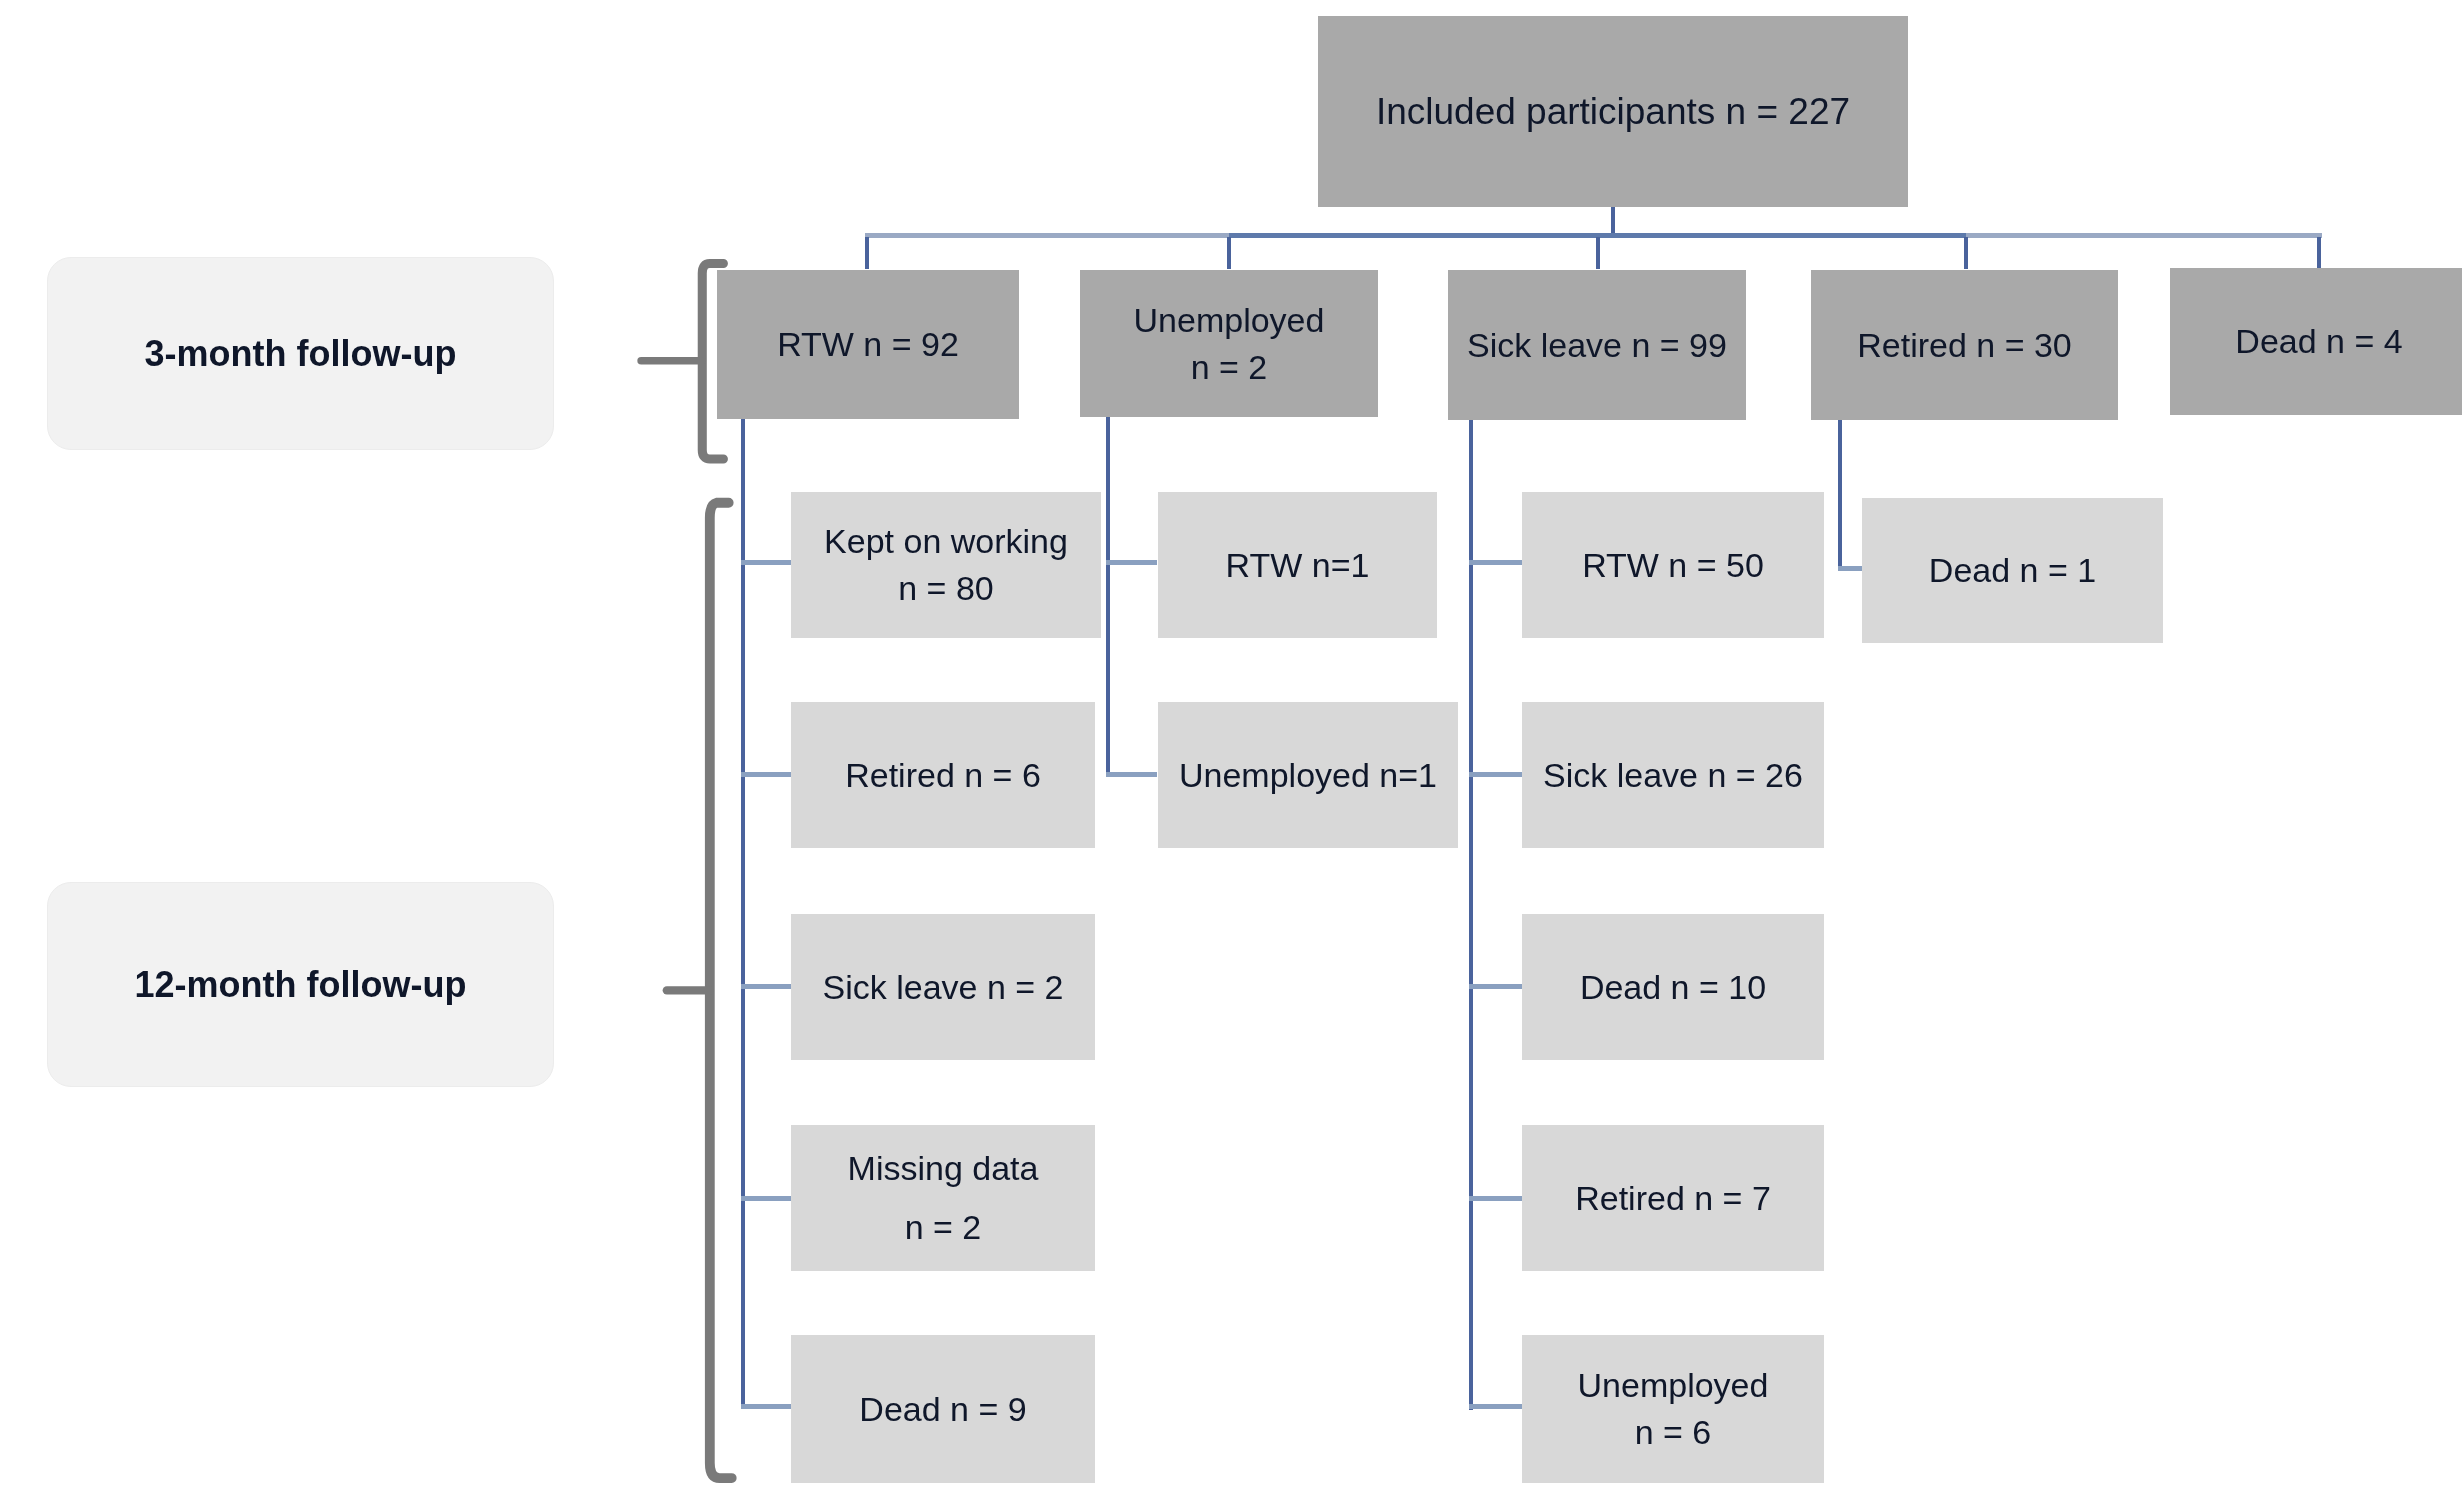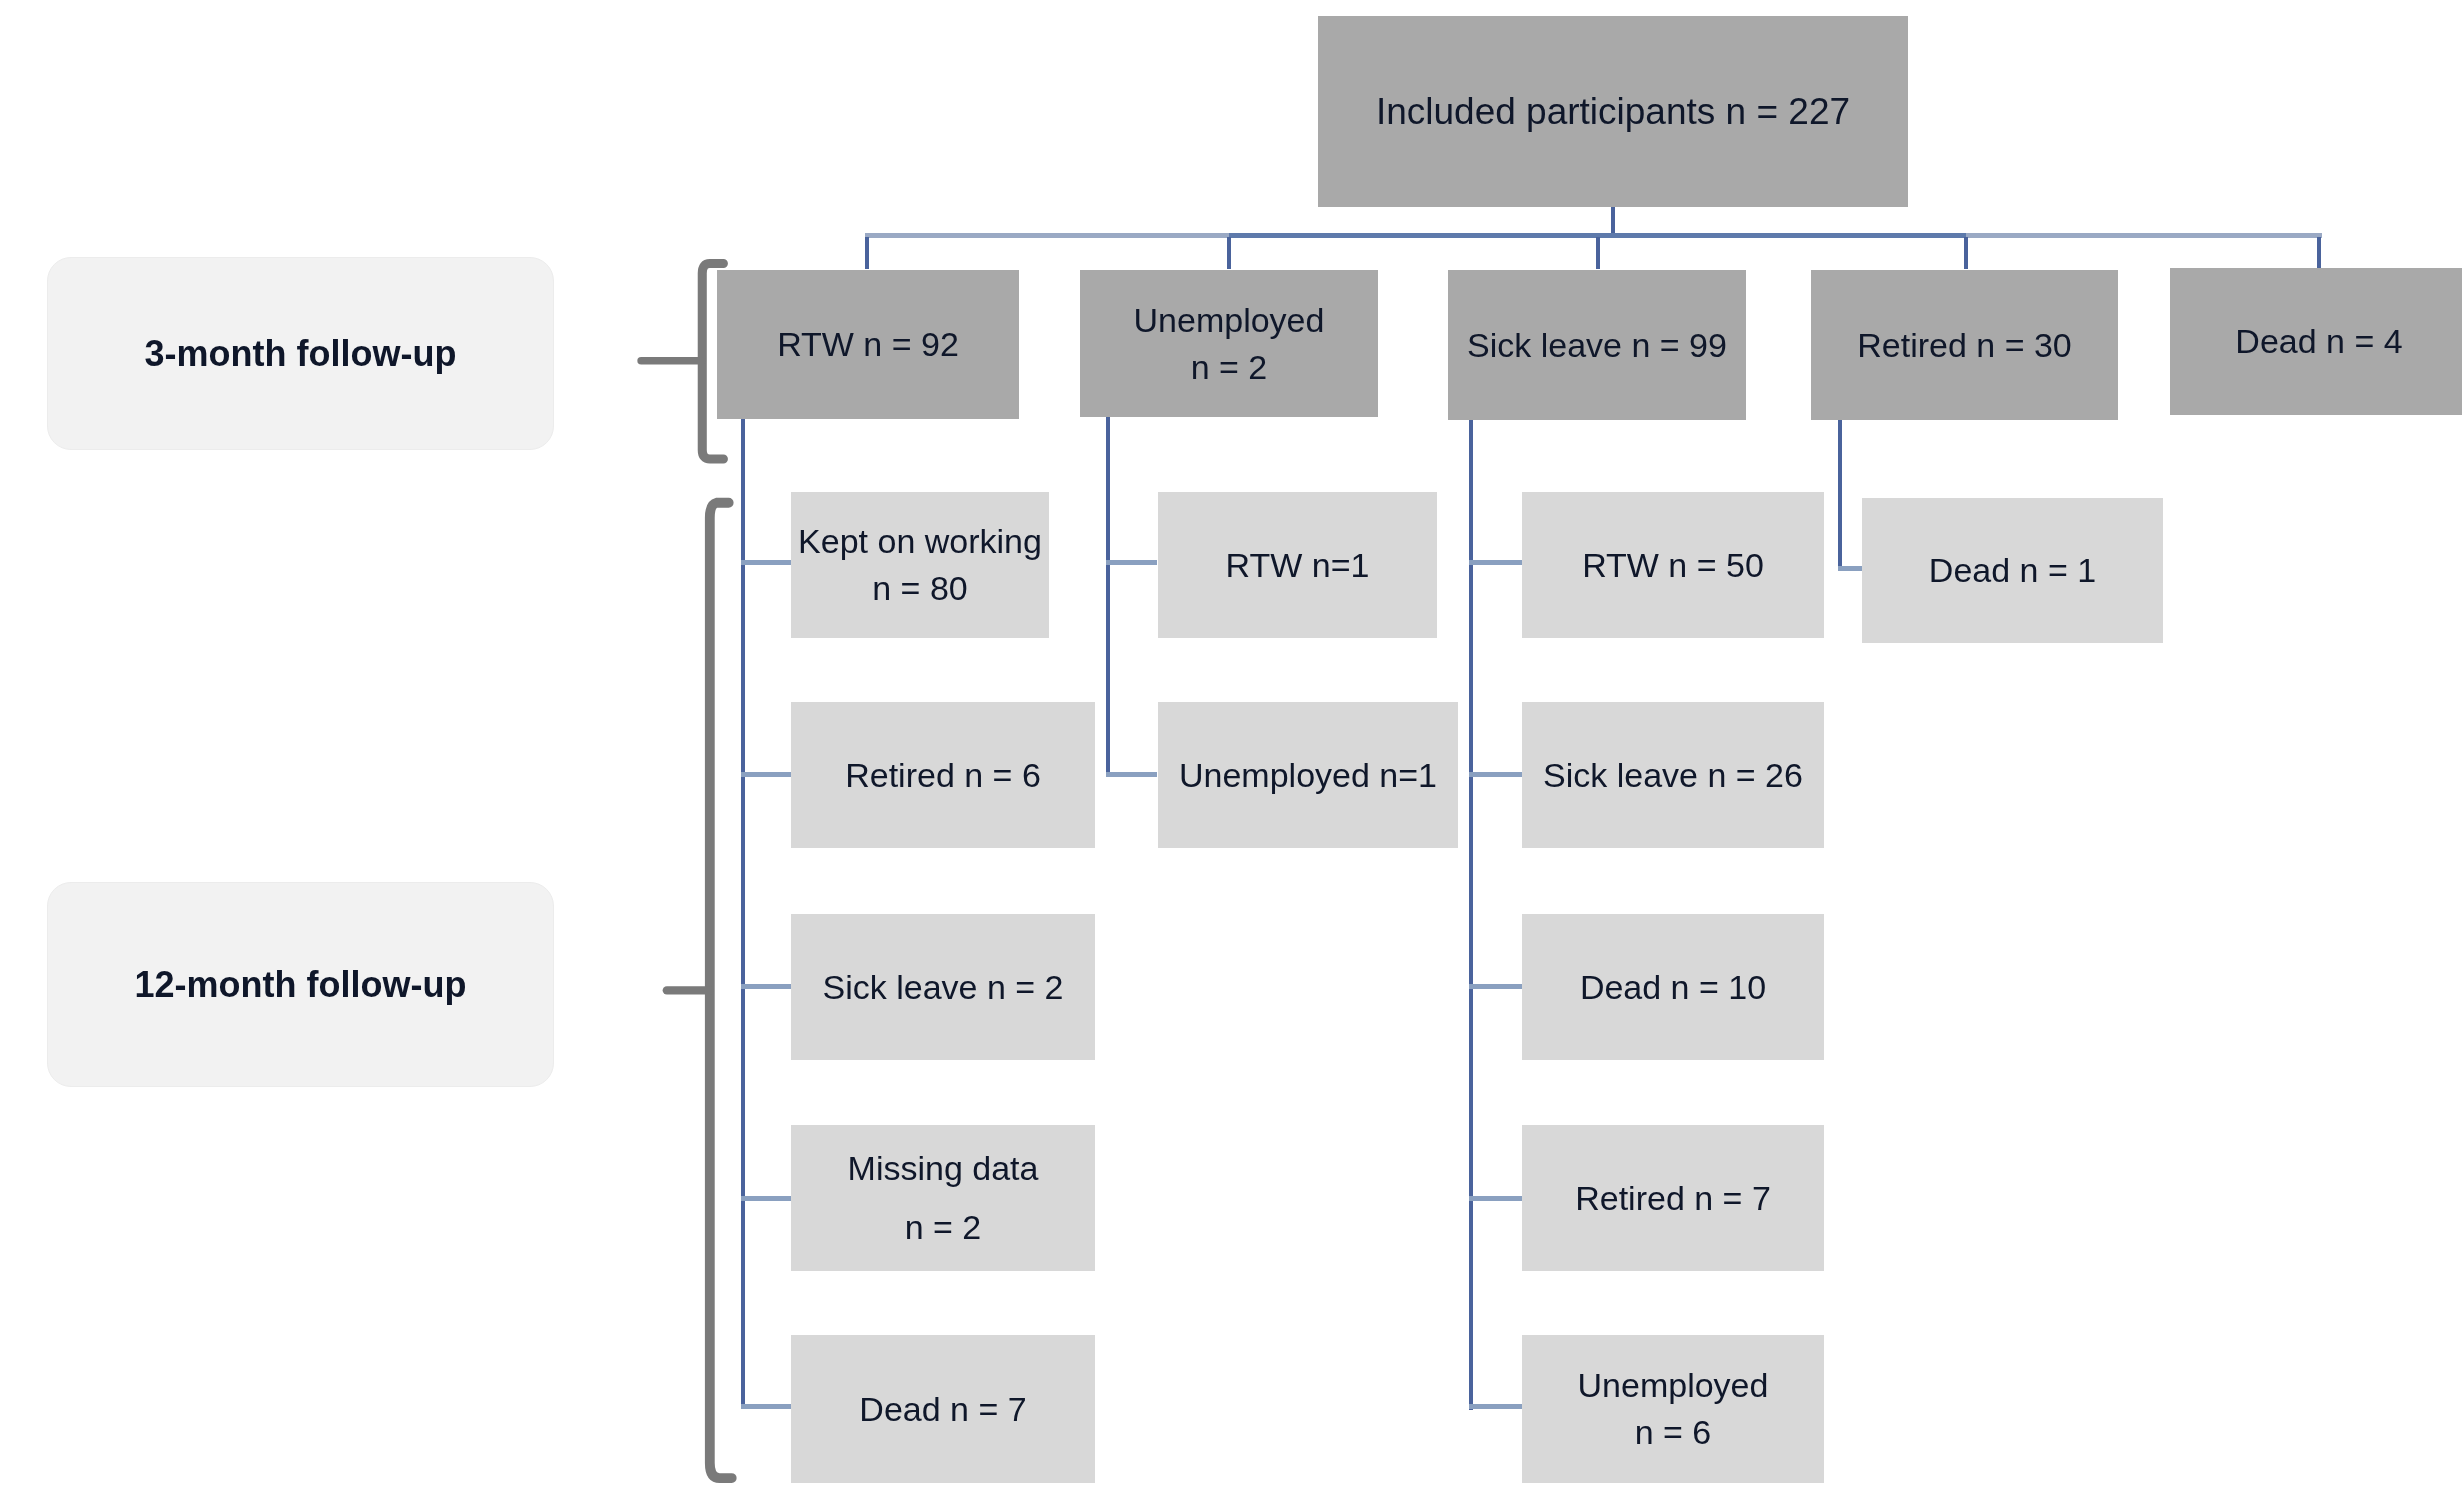--- a/index.html
+++ b/index.html
@@ -95,36 +95,36 @@
       </div>
       <div class="node" style="left: 1420px; top: 270px; width: 298px; height: 150px; background: rgb(169, 169, 169);">
         <div class="node-line">Sick leave n = 99</div>
       </div>
       <div class="node" style="left: 1783px; top: 270px; width: 307px; height: 150px; background: rgb(169, 169, 169);">
         <div class="node-line">Retired n = 30</div>
       </div>
       <div class="node" style="left: 2142px; top: 268px; width: 298px; height: 147px; background: rgb(169, 169, 169);">
         <div class="node-line">Dead n = 4</div>
       </div>
-      <div class="node" style="left: 763px; top: 492px; width: 258px; height: 146px; background: rgb(216, 216, 216);">
+      <div class="node" style="left: 763px; top: 492px; width: 310px; height: 146px; background: rgb(216, 216, 216);">
         <div class="node-line">Kept on working</div>
         <div class="node-line">n = 80</div>
       </div>
       <div class="node" style="left: 763px; top: 702px; width: 304px; height: 146px; background: rgb(216, 216, 216);">
         <div class="node-line">Retired n = 6</div>
       </div>
       <div class="node" style="left: 763px; top: 914px; width: 304px; height: 146px; background: rgb(216, 216, 216);">
         <div class="node-line">Sick leave n = 2</div>
       </div>
       <div class="node" style="left: 763px; top: 1125px; width: 304px; height: 146px; background: rgb(216, 216, 216); gap: 12px;">
         <div class="node-line">Missing data</div>
         <div class="node-line">n = 2</div>
       </div>
       <div class="node" style="left: 763px; top: 1335px; width: 304px; height: 148px; background: rgb(216, 216, 216);">
-        <div class="node-line">Dead n = 7</div>
+        <div class="node-line">Dead n = 9</div>
       </div>
       <div class="node" style="left: 1130px; top: 492px; width: 279px; height: 146px; background: rgb(216, 216, 216);">
         <div class="node-line">RTW n=1</div>
       </div>
       <div class="node" style="left: 1130px; top: 702px; width: 300px; height: 146px; background: rgb(216, 216, 216);">
         <div class="node-line">Unemployed n=1</div>
       </div>
       <div class="node" style="left: 1494px; top: 492px; width: 302px; height: 146px; background: rgb(216, 216, 216);">
         <div class="node-line">RTW n = 50</div>
       </div>

